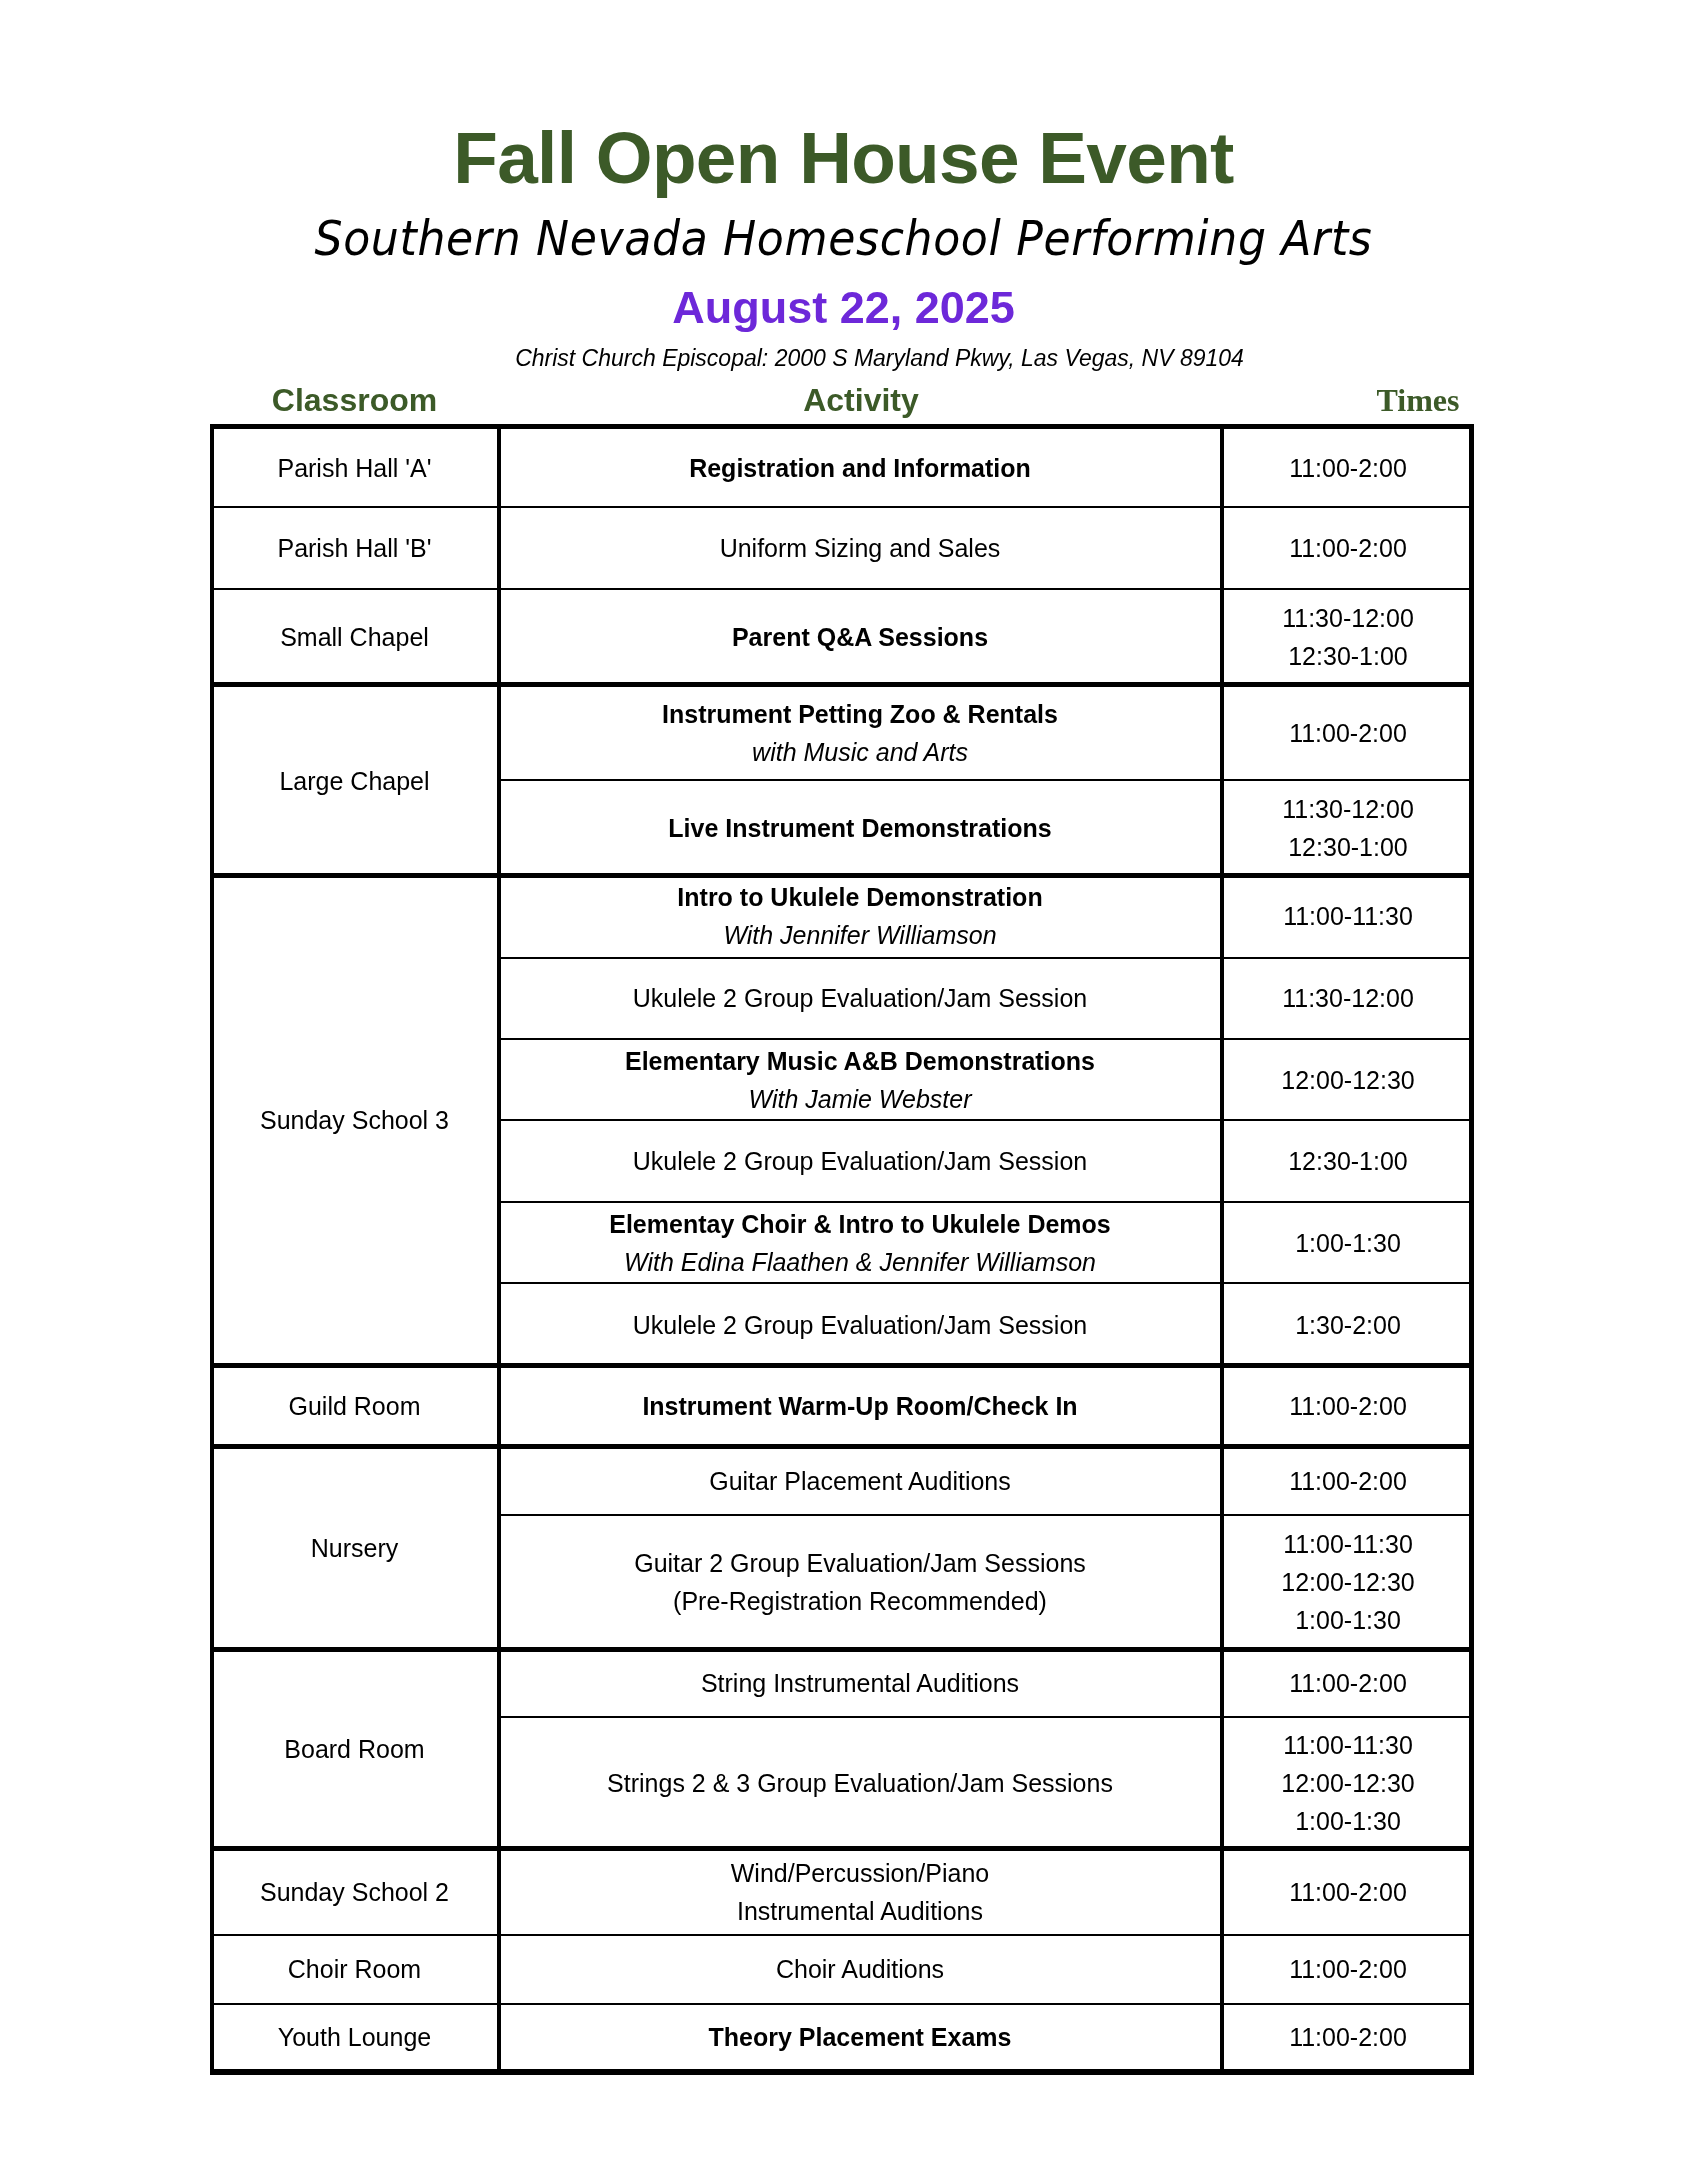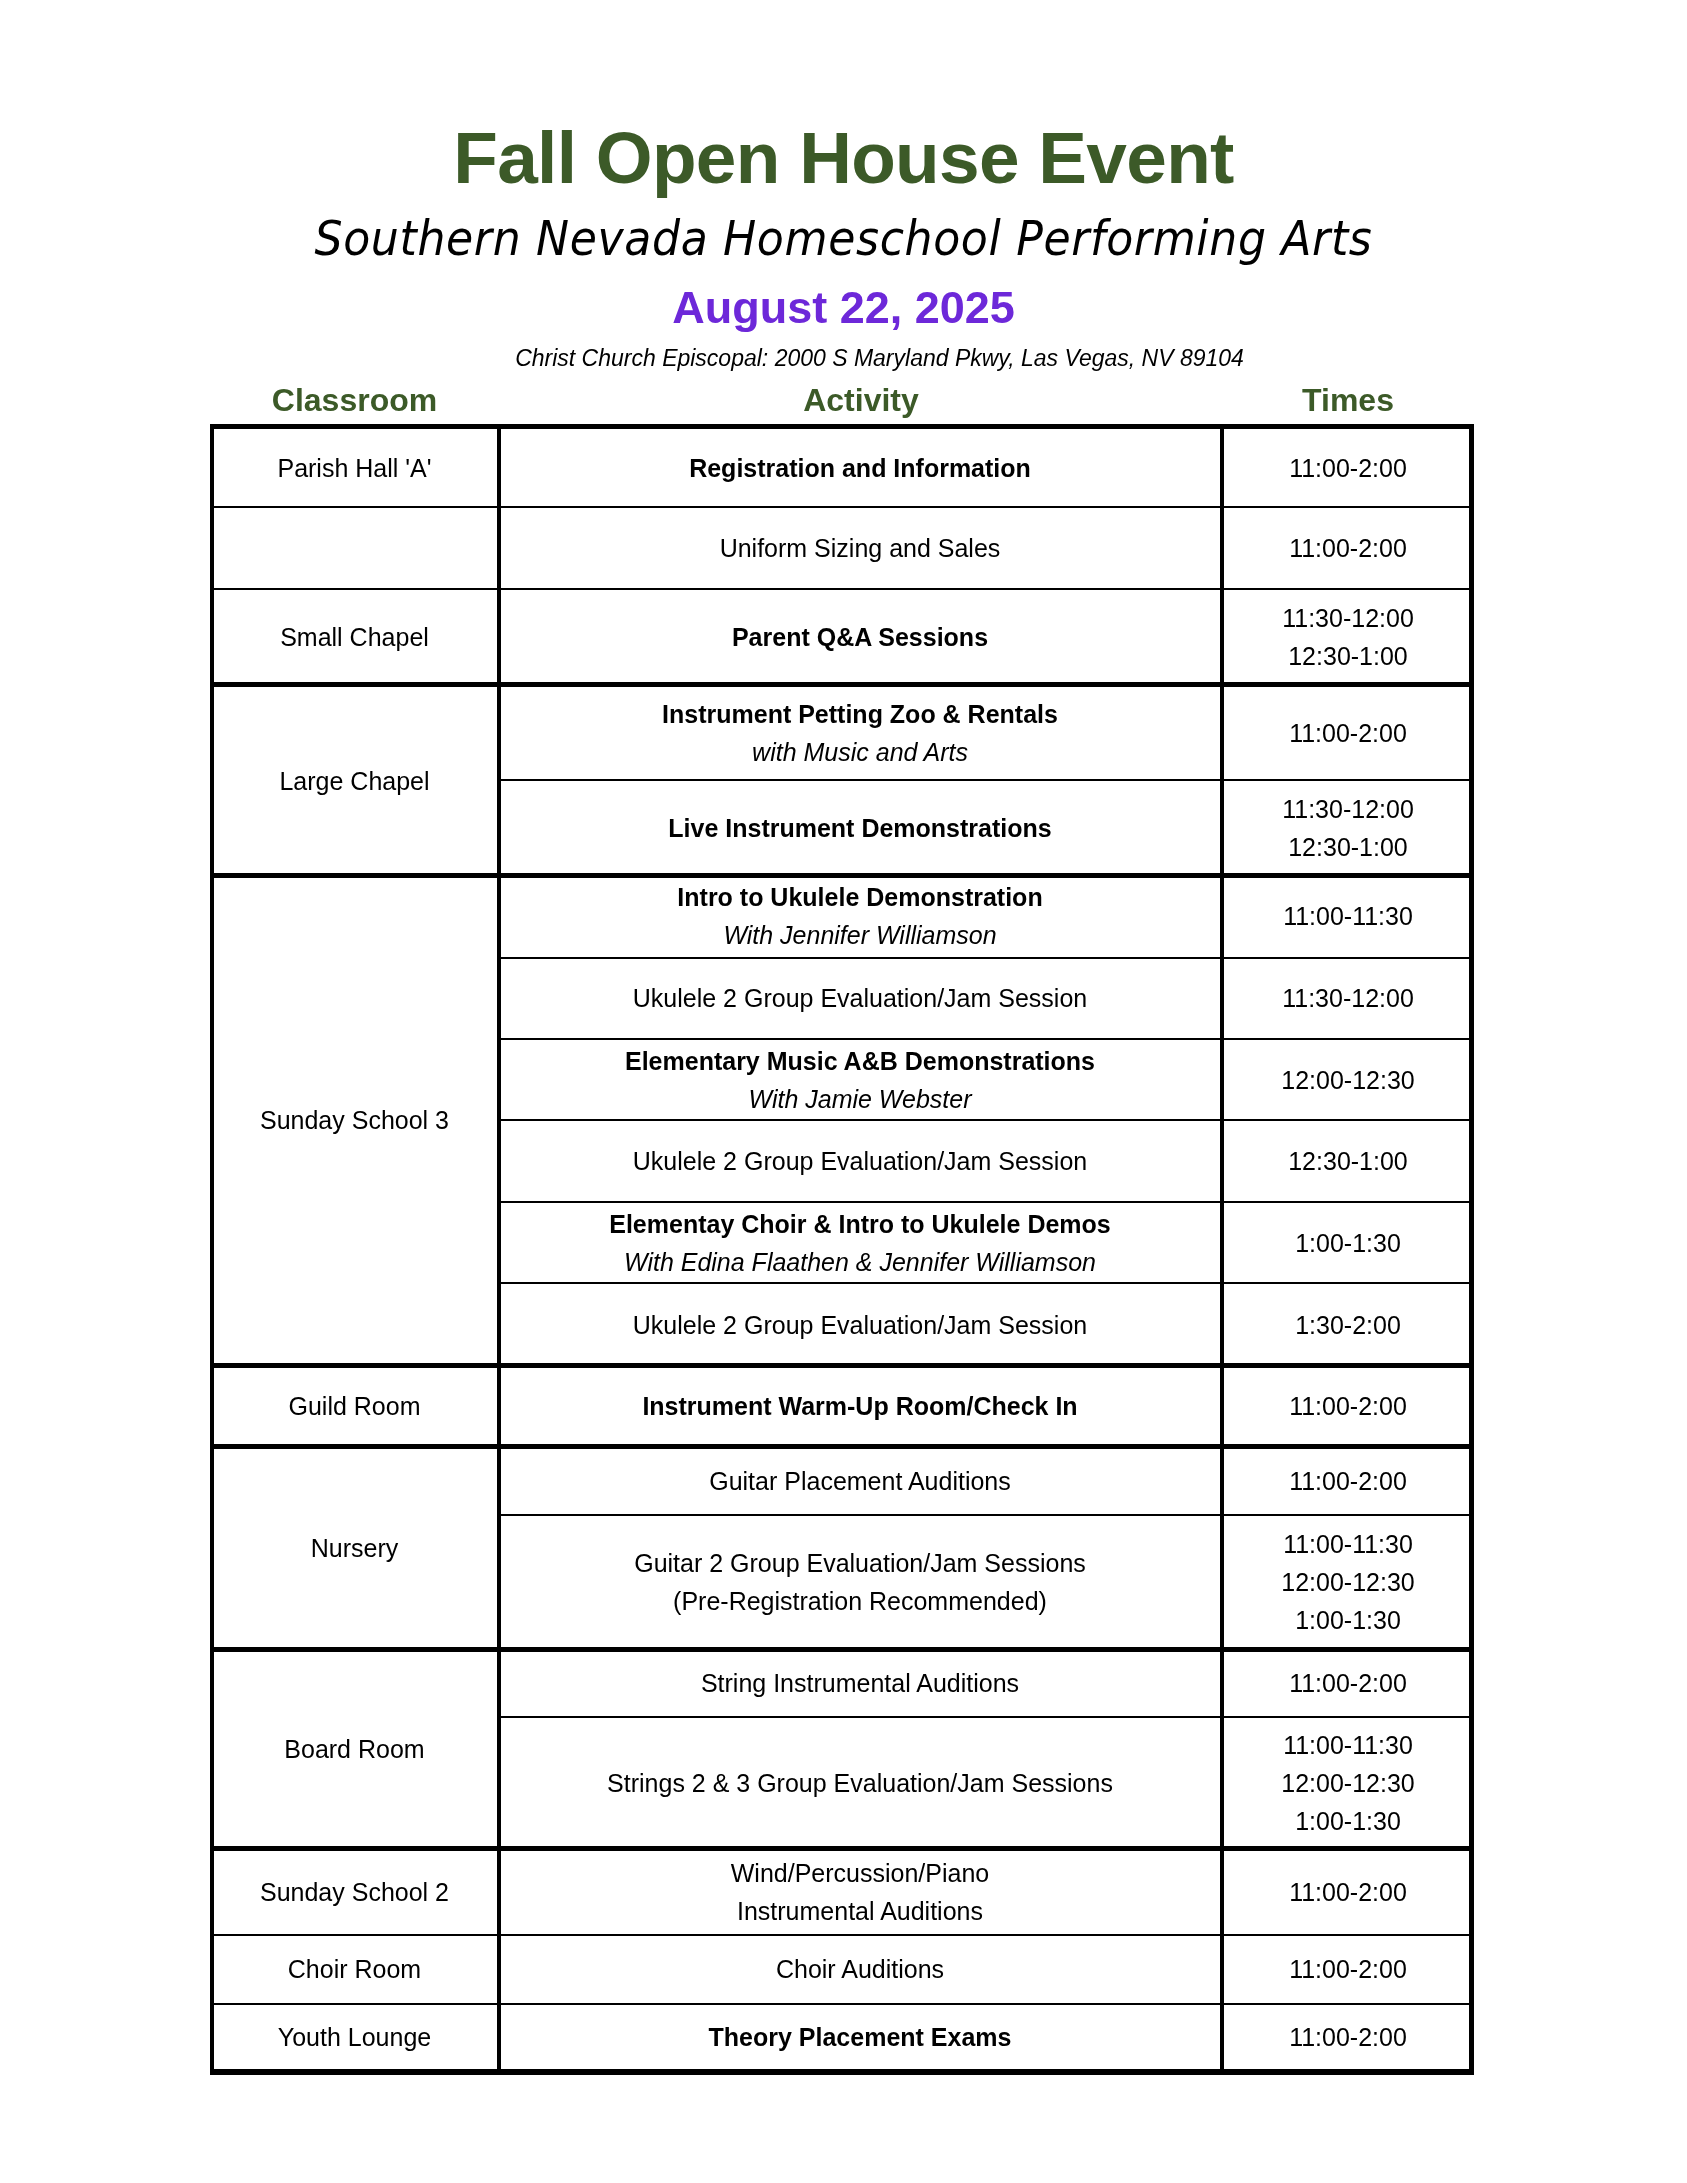--- a/index.html
+++ b/index.html
@@ -25,40 +25,43 @@
 </head>
 <body>
 
 <div class="abs title">Fall Open House Event</div>
 <div class="abs subtitle">Southern Nevada Homeschool Performing Arts</div>
 <div class="abs date">August 22, 2025</div>
 <div class="abs address">Christ Church Episcopal: 2000 S Maryland Pkwy, Las Vegas, NV 89104</div>
 
 <div class="col-head" style="left:210px;width:289px;">Classroom</div>
 <div class="col-head" style="left:500px;width:722px;">Activity</div>
-<div class="col-head" style="left:1222px;width:252px;">Times</div>
+<div class="col-head" style="left:1292px;width:252px;font-family:Liberation Serif, serif;">Times</div>
 
 <div class="grid" id="grid">
     <div class="line-h" style="left: 0px; top: 0px; width: 1264px; height: 5.3px;"></div>
     <div class="line-h" style="left: 0px; top: 1645px; width: 1264px; height: 6px;"></div>
     <div class="line-v" style="left: 0px; top: 0px; width: 4px; height: 1647px;"></div>
     <div class="line-v" style="left: 1259px; top: 0px; width: 4.6px; height: 1647px;"></div>
     <div class="line-v" style="left: 287px; top: 0px; width: 4px; height: 1647px;"></div>
     <div class="line-v" style="left: 1010px; top: 0px; width: 4px; height: 1647px;"></div>
     <div class="line-h" style="left: 0px; top: 82px; width: 1264px; height: 2px;"></div>
     <div class="cell" style="left: 0px; top: 4.6px; width: 289px; height: 78px;">
       <span>Parish Hall 'A'</span>
     </div>
     <div class="cell" style="left: 289px; top: 4.6px; width: 722px; height: 78px;">
       <span class="b">Registration and Information</span>
     </div>
     <div class="cell" style="left: 1012px; top: 4.6px; width: 252px; height: 78px;">
       <span>11:00-2:00</span>
     </div>
     <div class="line-h" style="left: 0px; top: 164px; width: 1264px; height: 2px;"></div>
+    <div class="cell" style="left: 0px; top: 83px; width: 289px; height: 82px;">
+      <span>Parish Hall 'B'</span>
+    </div>
     <div class="cell" style="left: 289px; top: 83px; width: 722px; height: 82px;">
       <span>Uniform Sizing and Sales</span>
     </div>
     <div class="cell" style="left: 1012px; top: 83px; width: 252px; height: 82px;">
       <span>11:00-2:00</span>
     </div>
     <div class="line-h" style="left: 0px; top: 258px; width: 1264px; height: 5.3px;"></div>
     <div class="cell" style="left: 0px; top: 165px; width: 289px; height: 96px;">
       <span>Small Chapel</span>
     </div>

